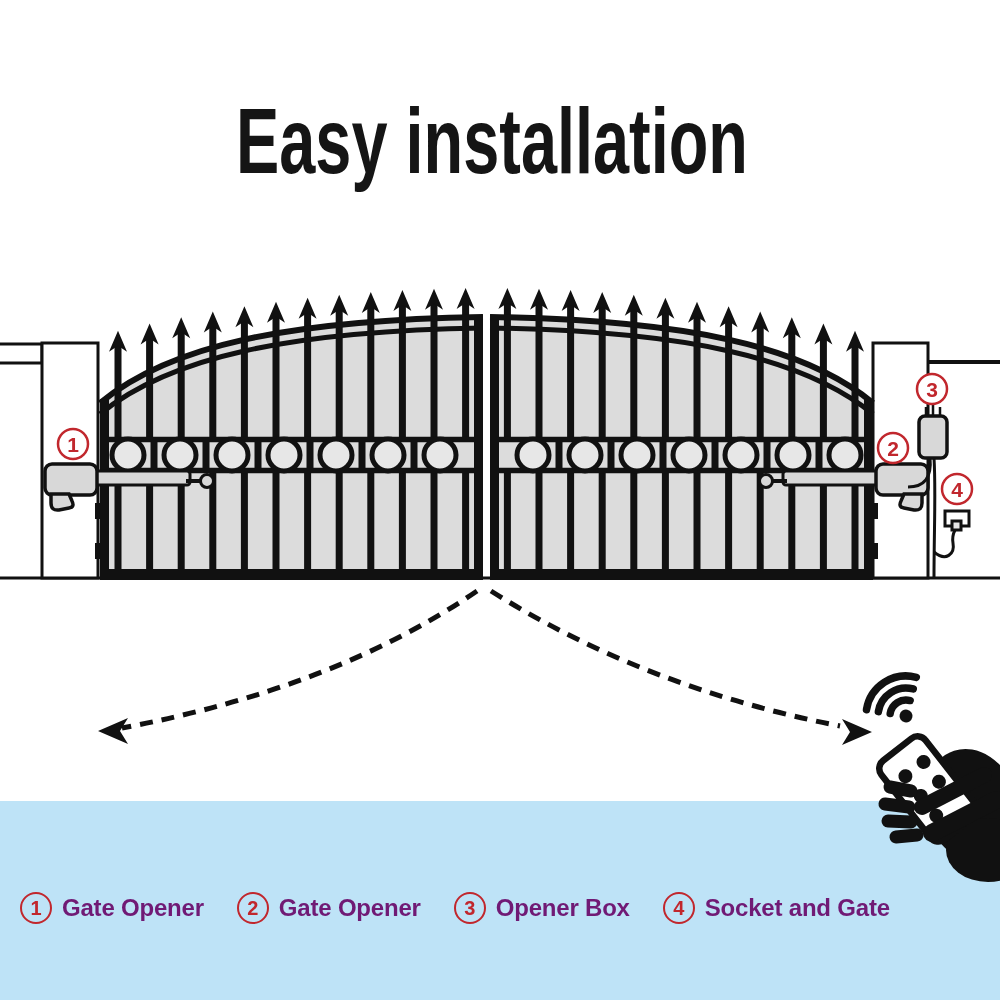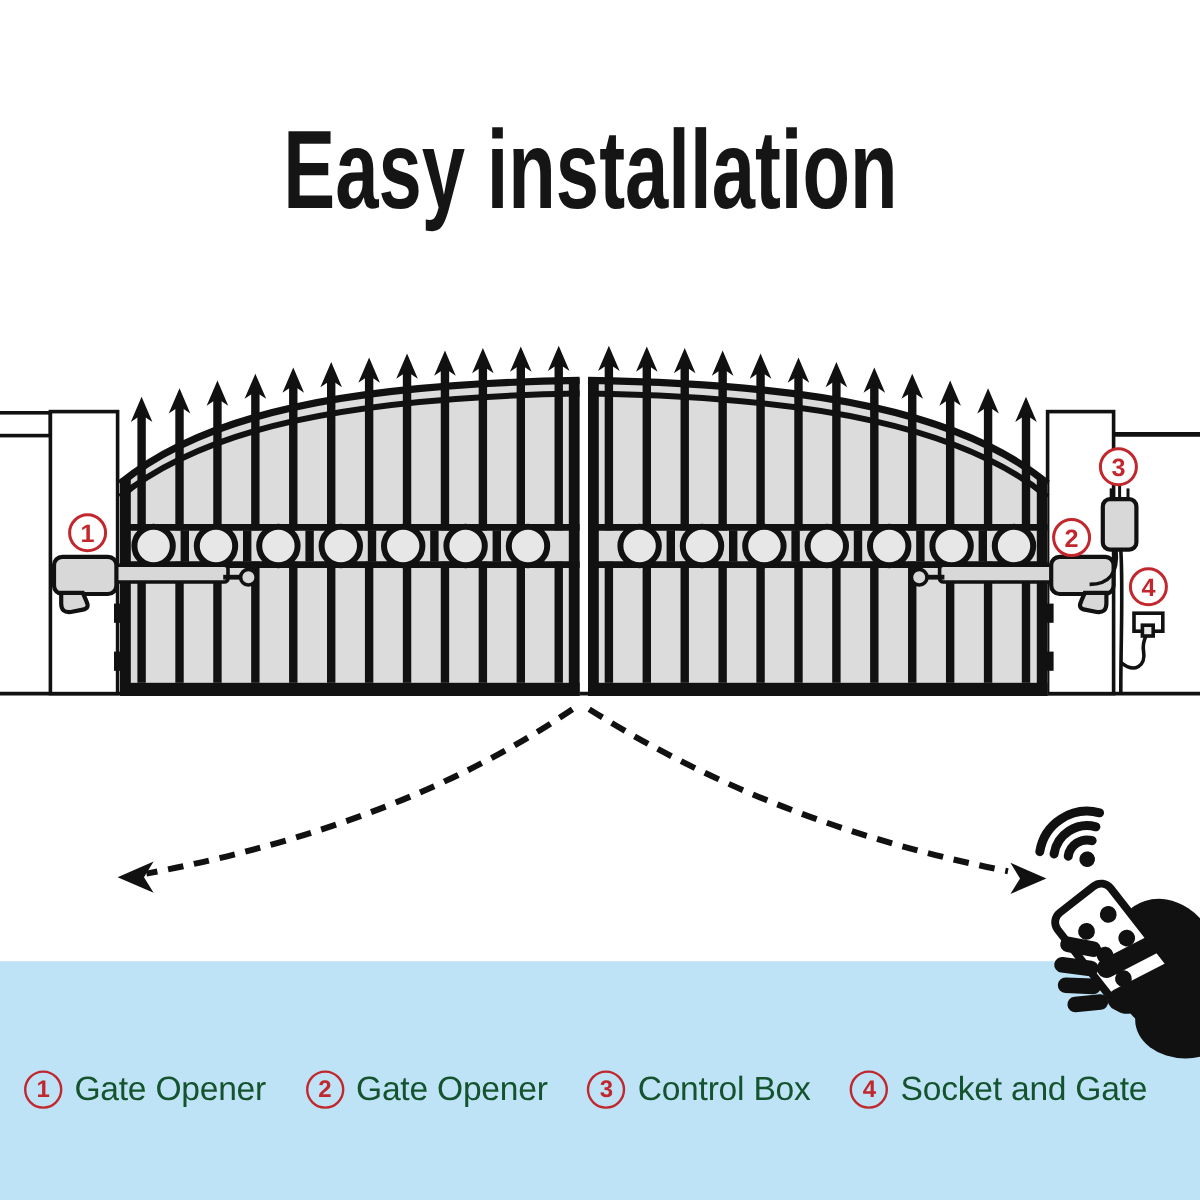--- a/index.html
+++ b/index.html
@@ -28,21 +28,21 @@
     position:absolute;left:20px;top:884px;height:48px;
     display:flex;align-items:center;gap:33px;
   }
   .legend .item{display:flex;align-items:center;gap:10px;}
   .legend .badge{
     width:32px;height:32px;border:2.5px solid var(--accent);border-radius:50%;
     color:var(--accent);font-size:20px;font-weight:bold;
     display:inline-flex;align-items:center;justify-content:center;flex:0 0 auto;
   }
   .legend .lbl{
-    font-size:28px;font-weight:normal;color:#14532d;letter-spacing:-0.2px;white-space:nowrap;
+    font-size:24px;font-weight:bold;color:#701a75;letter-spacing:-0.2px;white-space:nowrap;
   }
   
   .gatefill{fill:var(--gate);}
   .metal{fill:#d8d8d8;stroke:var(--ink);}
   .circlefill{fill:#e7e7e7;stroke:var(--ink);}
   .redstroke{stroke:var(--accent);fill:#ffffff;}
   .redtext{fill:var(--accent);font-weight:bold;font-family:"Liberation Sans",sans-serif;}
   .wire{fill:none;stroke:var(--ink);}
 </style>
 </head>
@@ -260,19 +260,19 @@
   <div class="item">
     <span class="badge">1</span>
     <span class="lbl">Gate Opener</span>
   </div>
   <div class="item">
     <span class="badge">2</span>
     <span class="lbl">Gate Opener</span>
   </div>
   <div class="item">
     <span class="badge">3</span>
-    <span class="lbl">Control Box</span>
+    <span class="lbl">Opener Box</span>
   </div>
   <div class="item">
     <span class="badge">4</span>
     <span class="lbl">Socket and Gate</span>
   </div>
 </div>
 
 </body></html>

